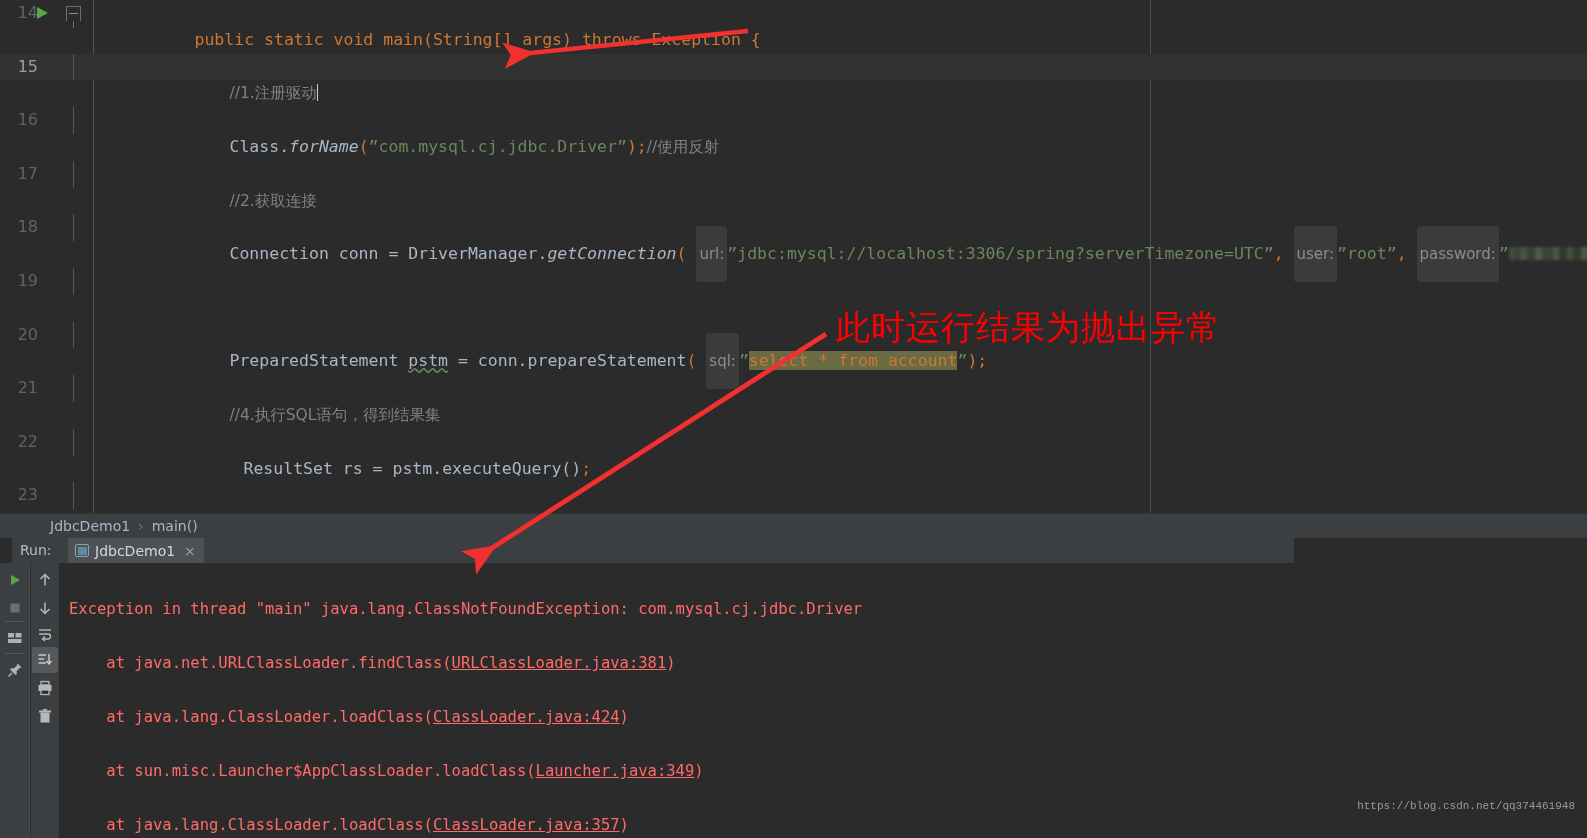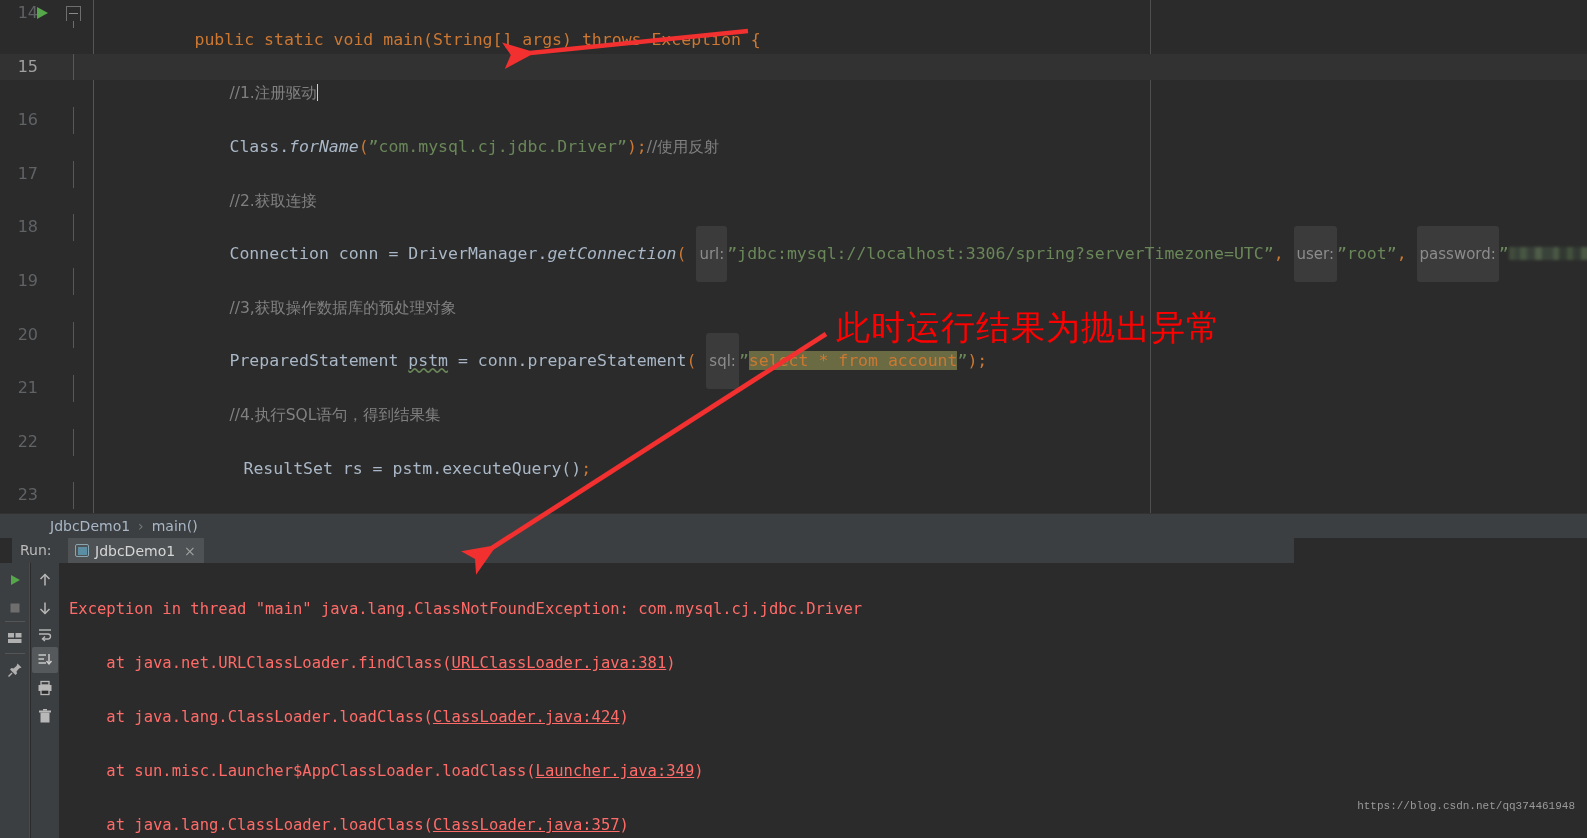--- a/index.html
+++ b/index.html
@@ -289,23 +289,20 @@
       <span class="ln">18</span>
       <span class="fold-line"></span>
       <span class="code-text" style="left:150px">
         <span class="plain">Connection conn = DriverManager.</span><span class="ital" style="font-style:italic">getConnection</span><span class="punct">(</span> <span class="hint">url:</span><span class="str">”</span><span class="str">jdbc:mysql://localhost:3306/spring?serverTimezone=UTC</span><span class="str">”</span><span class="punct">,</span> <span class="hint">user:</span><span class="str">”</span><span class="str">root</span><span class="str">”</span><span class="punct">,</span> <span class="hint">password:</span><span class="str">”</span><span class="blurred"></span>
       </span>
     </div>
 
     <div class="code-line" style="top:134px">
       <span class="ln">19</span>
       <span class="fold-line"></span>
-      <span class="code-text" style="left:150px">
-        <span class="cmt cn">//3,获取操作数据库的预处理对象</span>
-      </span>
     </div>
 
     <div class="code-line" style="top:160.8px">
       <span class="ln">20</span>
       <span class="fold-line"></span>
       <span class="code-text" style="left:150px">
         <span class="plain">PreparedStatement </span><span class="plain wavy">pstm</span><span class="plain"> = conn.prepareStatement</span><span class="punct">(</span> <span class="hint">sql:</span><span class="str">”</span><span class="sqlsel"><span class="sqlkw">select * from account</span></span><span class="str">”</span><span class="punct">);</span>
       </span>
     </div>
 

